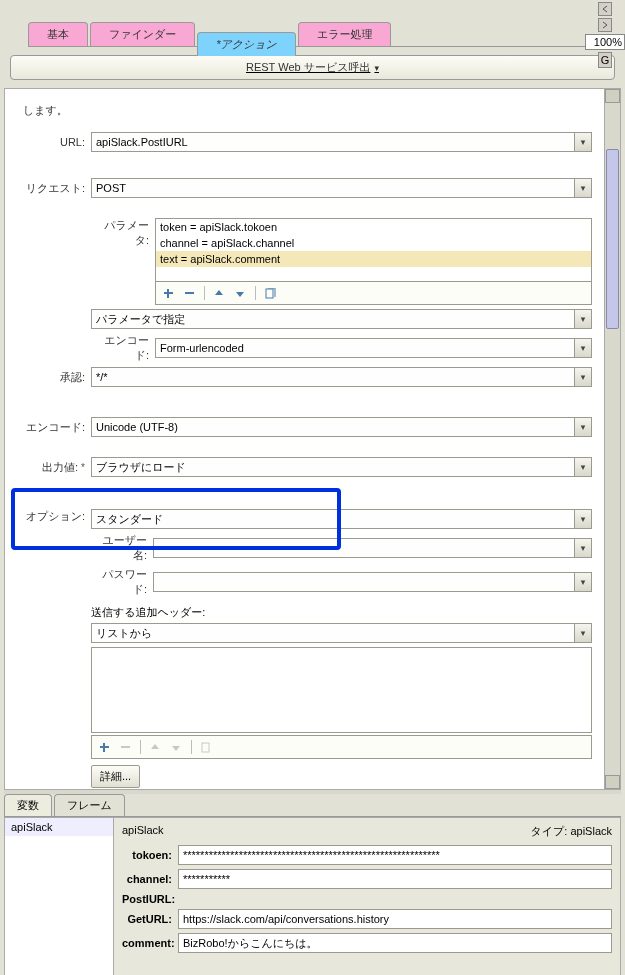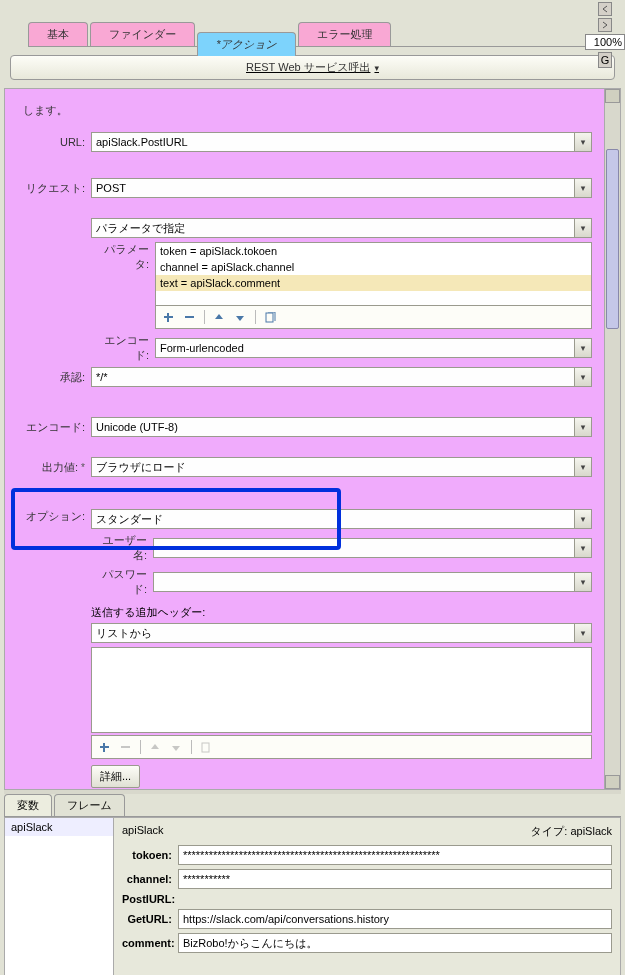--- a/index.html
+++ b/index.html
@@ -12,21 +12,21 @@
 
 .top-tabs { display: flex; margin-top: 22px; margin-left: 28px; border-bottom: 1px solid #999; }
 .top-tab { padding: 4px 18px; border: 1px solid #999; border-bottom: none; background: #f9a8d4; border-radius: 4px 4px 0 0; margin-right: 2px; color: #333; }
 .top-tab.active { background: #7dd3fc; position: relative; top: 10px; font-style: italic; }
 
 .dropdown-bar { margin: 8px 10px 8px 10px; text-decoration: underline; }
 .dropdown-bar-inner { border: 1px solid #999; background: linear-gradient(#fdfdf7,#e8e8da); border-radius: 4px; padding: 4px; display: flex; align-items: center; justify-content: center; color: #333; }
 .dd-caret { margin-left: 4px; font-size: 9px; }
 
 .main { display: flex; margin: 0 4px; height: 702px; }
-.main-content { flex: 1; border: 1px solid #aaa; background: #f0abfc; position: relative; overflow: hidden; padding: 8px 8px 8px 0; }
+.main-content { flex: 1; border: 1px solid #aaa; background: #ffffff; position: relative; overflow: hidden; padding: 8px 8px 8px 0; }
 .main-scroll { width: 16px; background: #d8d8cc; border: 1px solid #aaa; border-left: none; position: relative; }
 .scroll-thumb { position: absolute; top: 60px; left: 1px; right: 1px; height: 180px; background: #c5c7e8; border: 1px solid #8888aa; border-radius: 2px; }
 .scroll-btn { position: absolute; left: 0; right: 0; height: 14px; background: #d0d0c0; border: 1px solid #999; }
 .scroll-btn.top { top: 0; }
 .scroll-btn.bot { bottom: 0; }
 
 .continue-text { margin: 6px 0 14px 18px; color: #333; }
 
 .form-row { display: flex; align-items: center; margin-bottom: 20px; padding-left: 8px; }
 .form-label { width: 78px; text-align: right; padding-right: 6px; color: #333; flex-shrink: 0; }
@@ -123,27 +123,20 @@
 
     <div class="form-row">
       <div class="form-label">リクエスト:</div>
       <div class="combo">
         <input value="POST" style="">
         <div class="combo-btn"></div>
       </div>
     </div>
 
     <div class="sub-block">
-      <div class="sub-row">
-        <div class="combo" style="flex:1">
-          <input value="パラメータで指定" style="">
-          <div class="combo-btn"></div>
-        </div>
-      </div>
-
       <div class="sub-row" style="align-items:flex-start">
         <div class="form-label-sub">パラメータ:</div>
         <div style="flex:1; display:flex; flex-direction:column;">
           <div class="param-list">
             <div class="item">token = apiSlack.tokoen</div>
             <div class="item">channel = apiSlack.channel</div>
             <div class="item sel">text = apiSlack.comment</div>
             <div class="blank"></div>
           </div>
           <div class="icon-row">
@@ -173,20 +166,27 @@
                 <svg width="11" height="11">
                   <rect x="1" y="1" width="7" height="9" fill="none" stroke="#4a78a8"></rect>
                   <path d="M3 0h7v9" fill="none" stroke="#4a78a8"></path>
                 </svg>
               </span>
           </div>
         </div>
       </div>
 
       <div class="sub-row">
+        <div class="combo" style="flex:1">
+          <input value="パラメータで指定" style="">
+          <div class="combo-btn"></div>
+        </div>
+      </div>
+
+      <div class="sub-row">
         <div class="form-label-sub">エンコード:</div>
         <div class="combo" style="flex:1">
           <input value="Form-urlencoded" style="">
           <div class="combo-btn"></div>
         </div>
       </div>
     </div>
 
     <div class="form-row">
       <div class="form-label">承認:</div>

